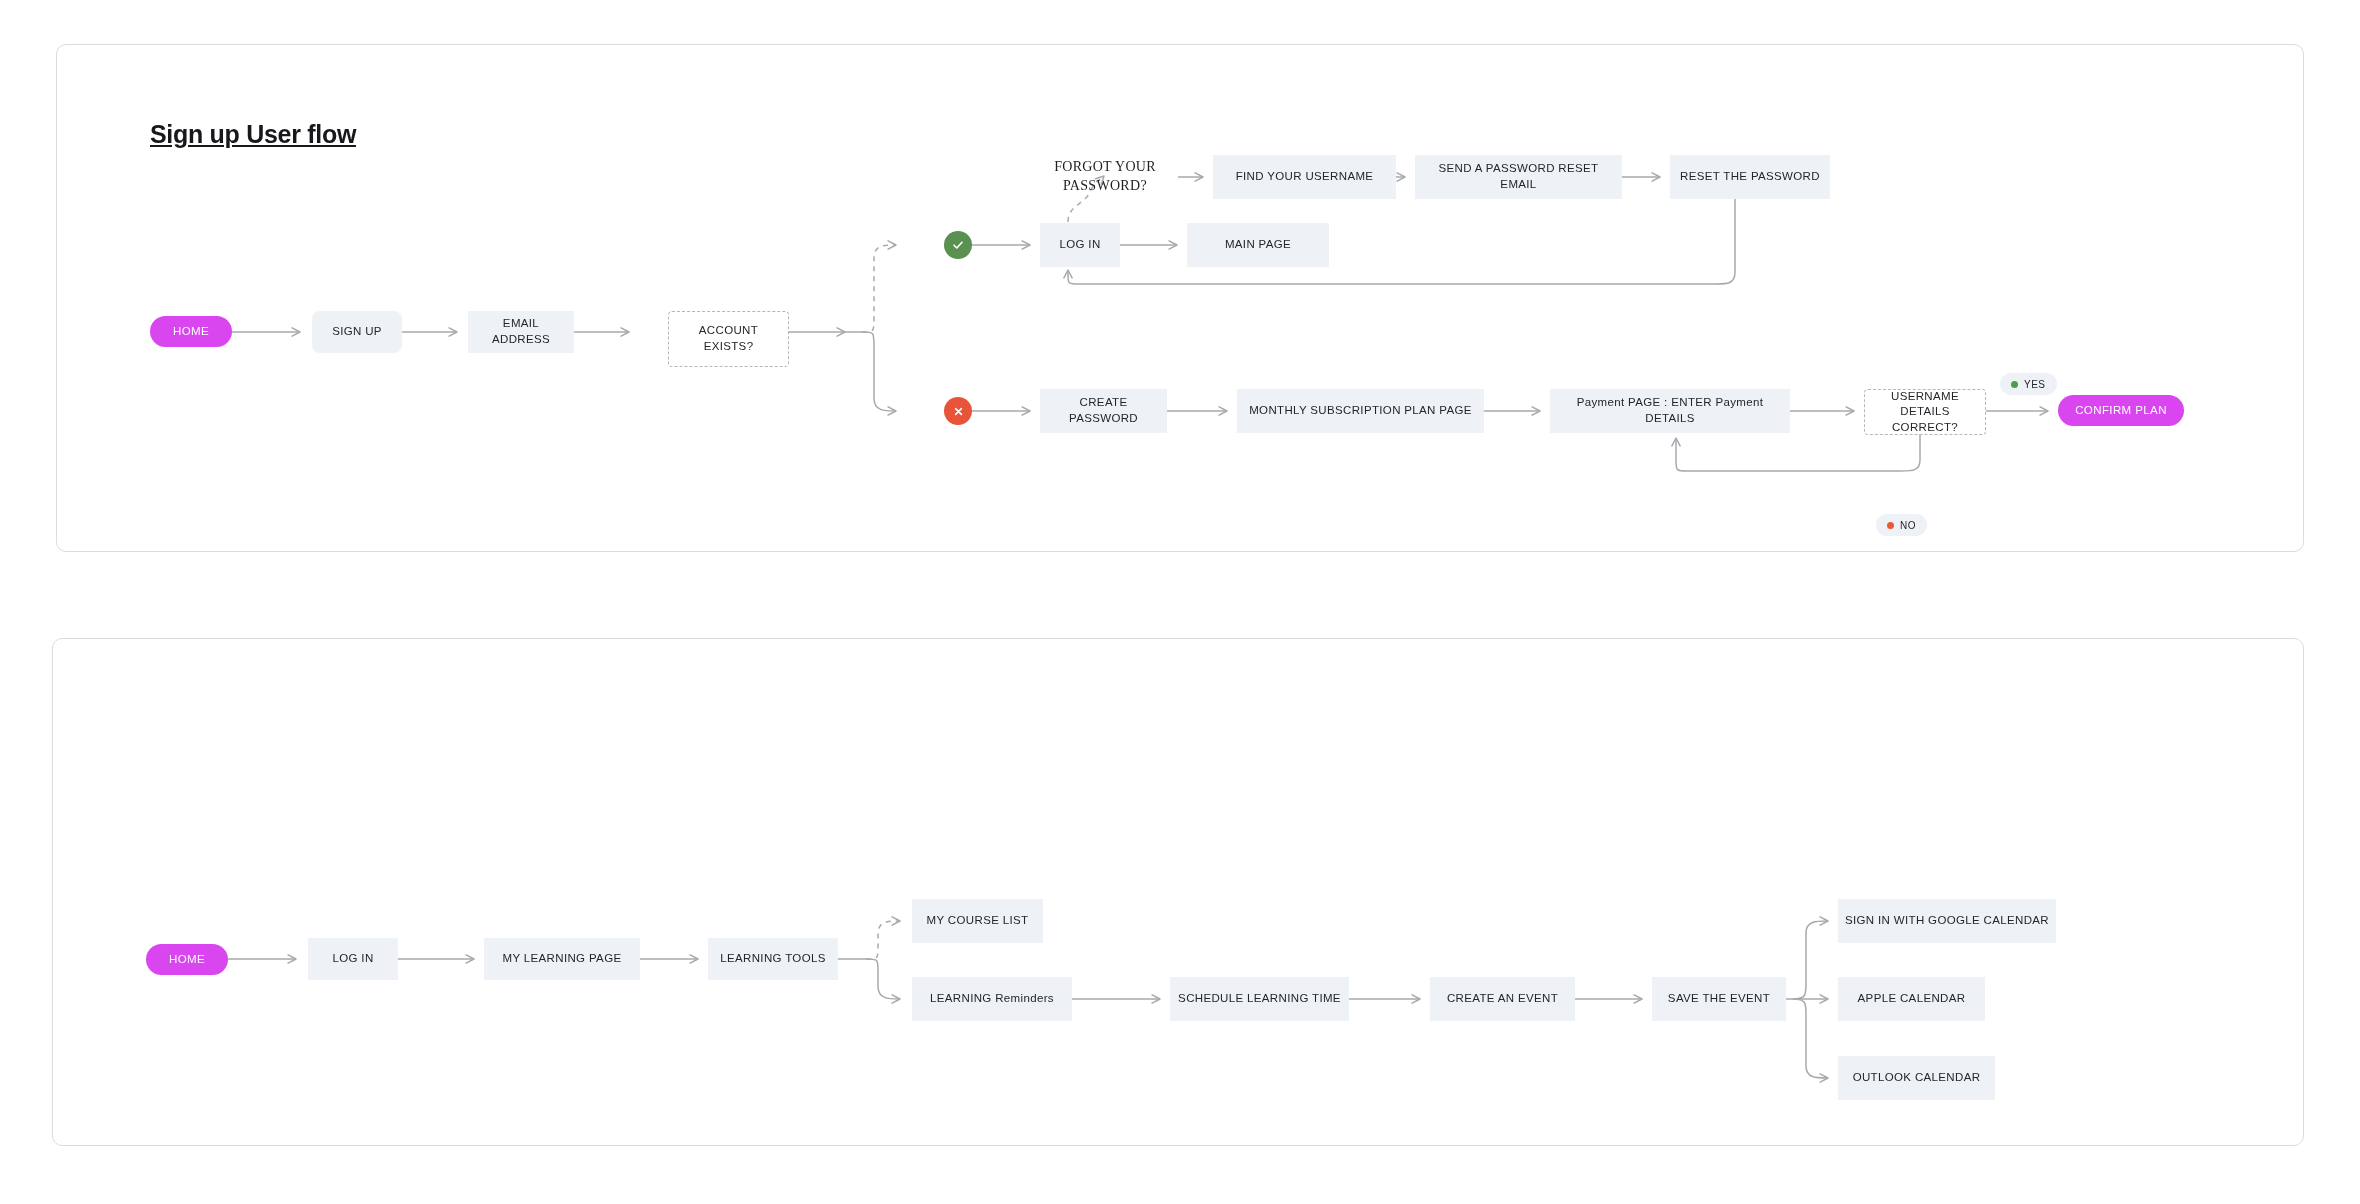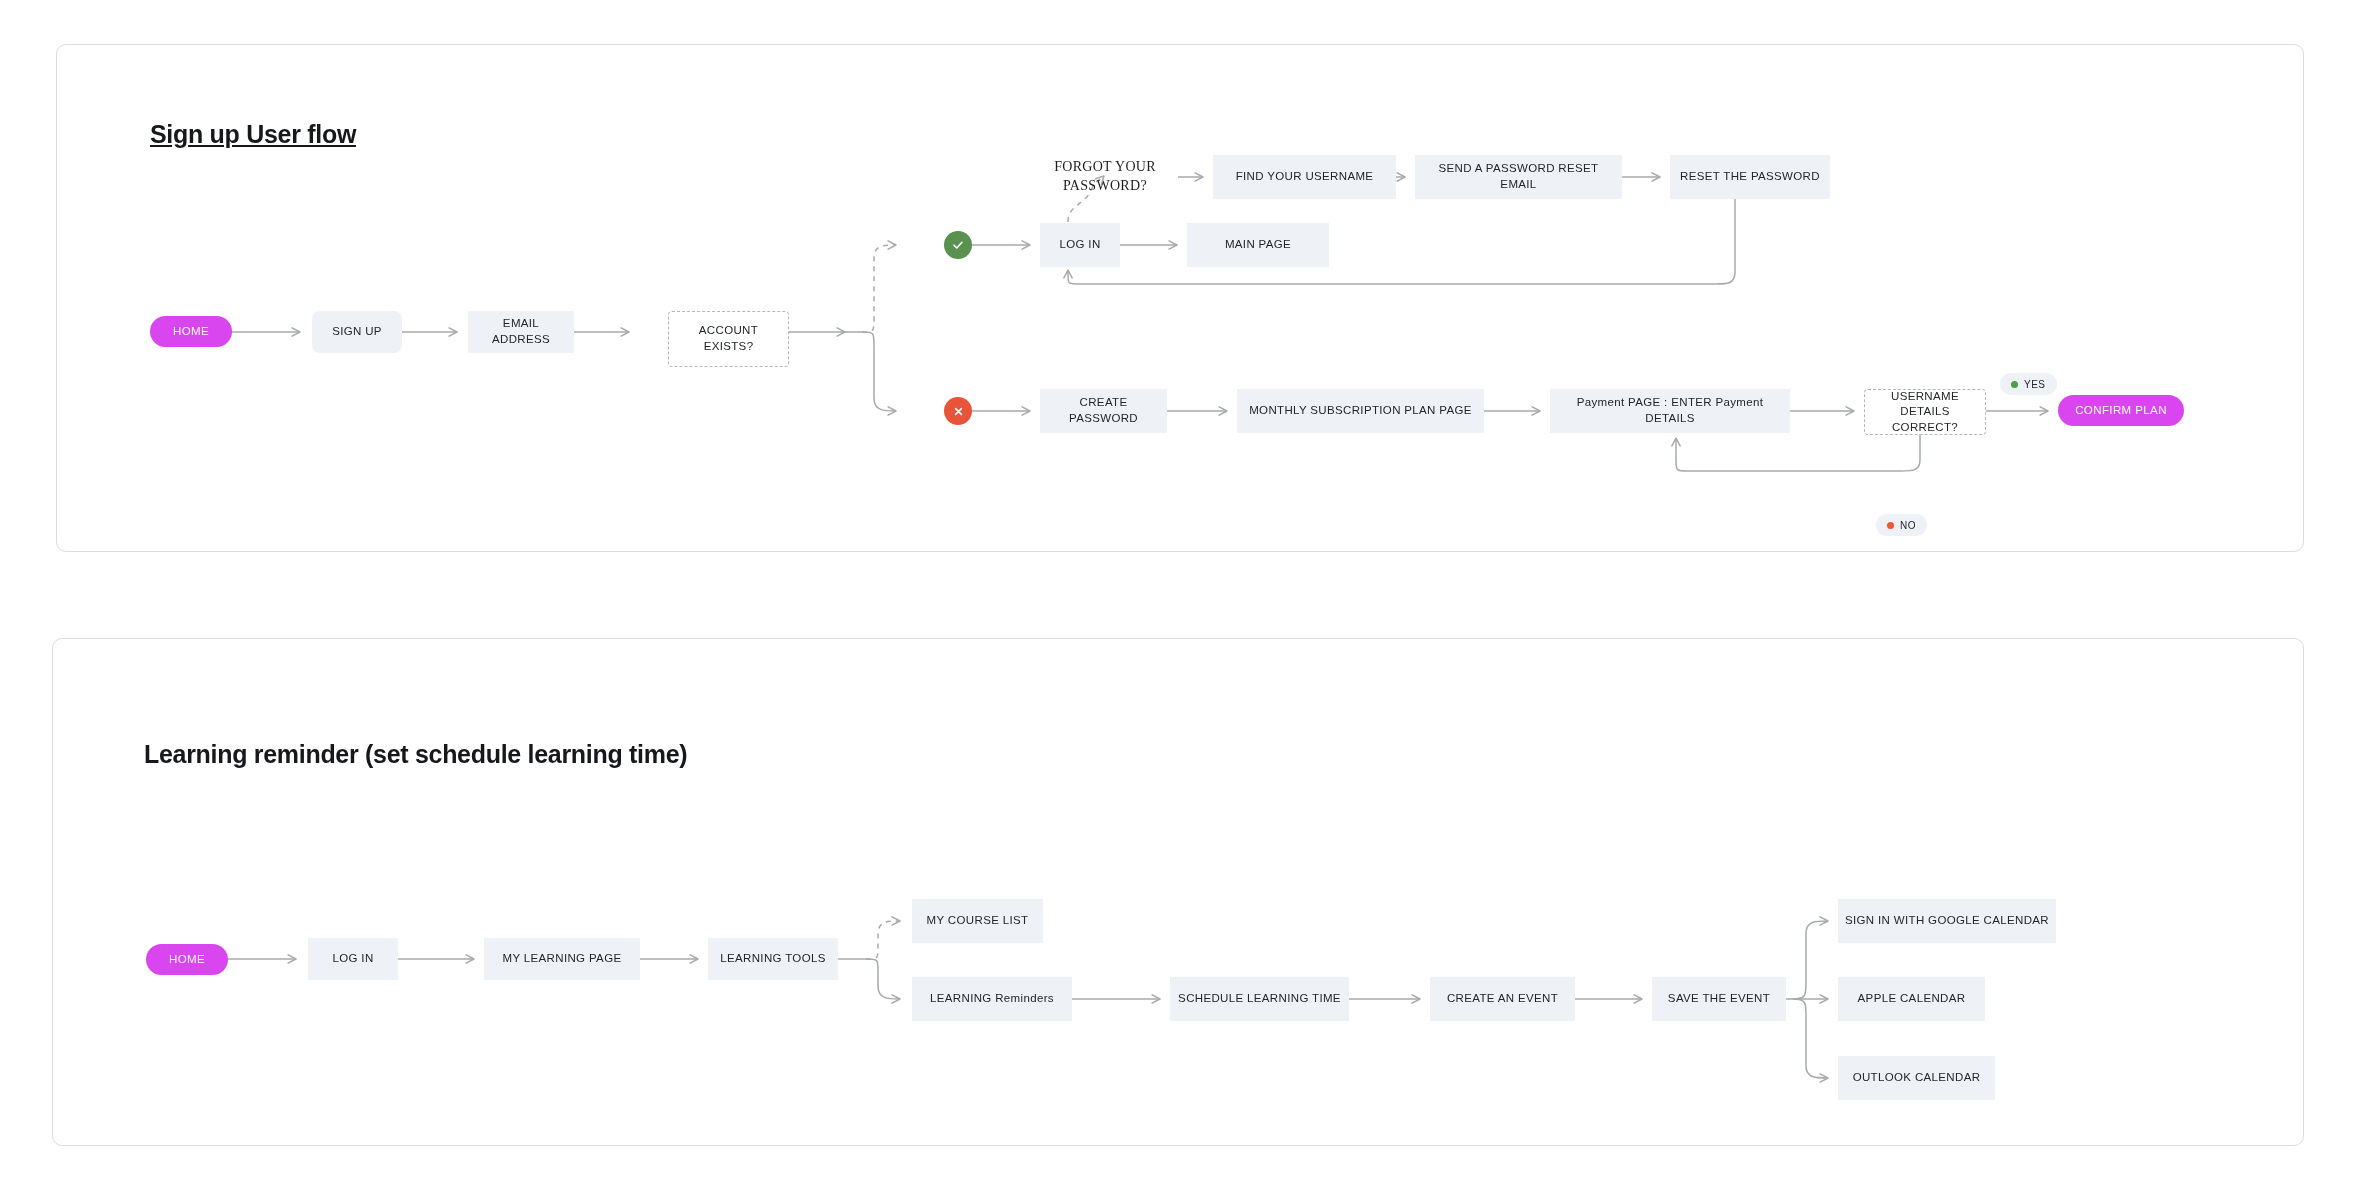--- a/index.html
+++ b/index.html
@@ -210,21 +210,20 @@
   <div class="badge" style="left:2000px;top:373px;">
     <span class="dot dot-yes"></span>
     <span>YES</span>
   </div>
 
   <div class="badge" style="left:1876px;top:469px;margin-top:45px;">
     <span class="dot dot-no"></span>
     <span>NO</span>
   </div>
 
-  <div class="frame-title" id="title-learning">Learning reminder (set schedule learning time)</div>
 
   <div class="node pill" style="left:146px;top:944px;width:82px;height:31px;">HOME</div>
 
   <div class="node box" style="left:308px;top:938px;width:90px;height:42px;">LOG IN</div>
 
   <div class="node box" style="left:484px;top:938px;width:156px;height:42px;">MY LEARNING PAGE</div>
 
   <div class="node box" style="left:708px;top:938px;width:130px;height:42px;">LEARNING TOOLS</div>
 
   <div class="node box" style="left:912px;top:899px;width:131px;height:44px;">MY COURSE LIST</div>

